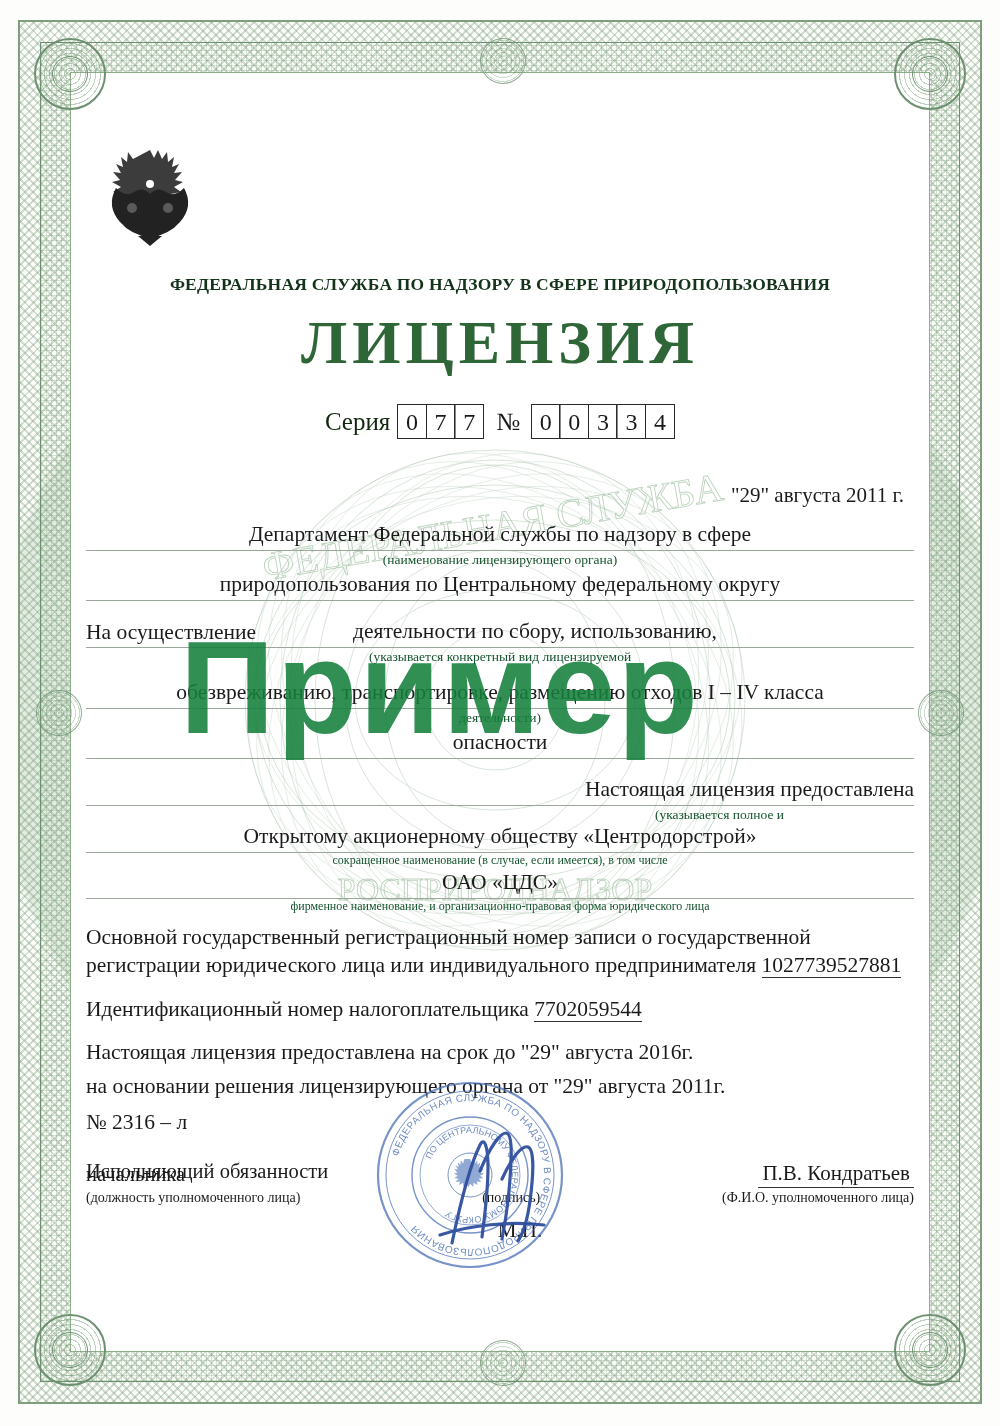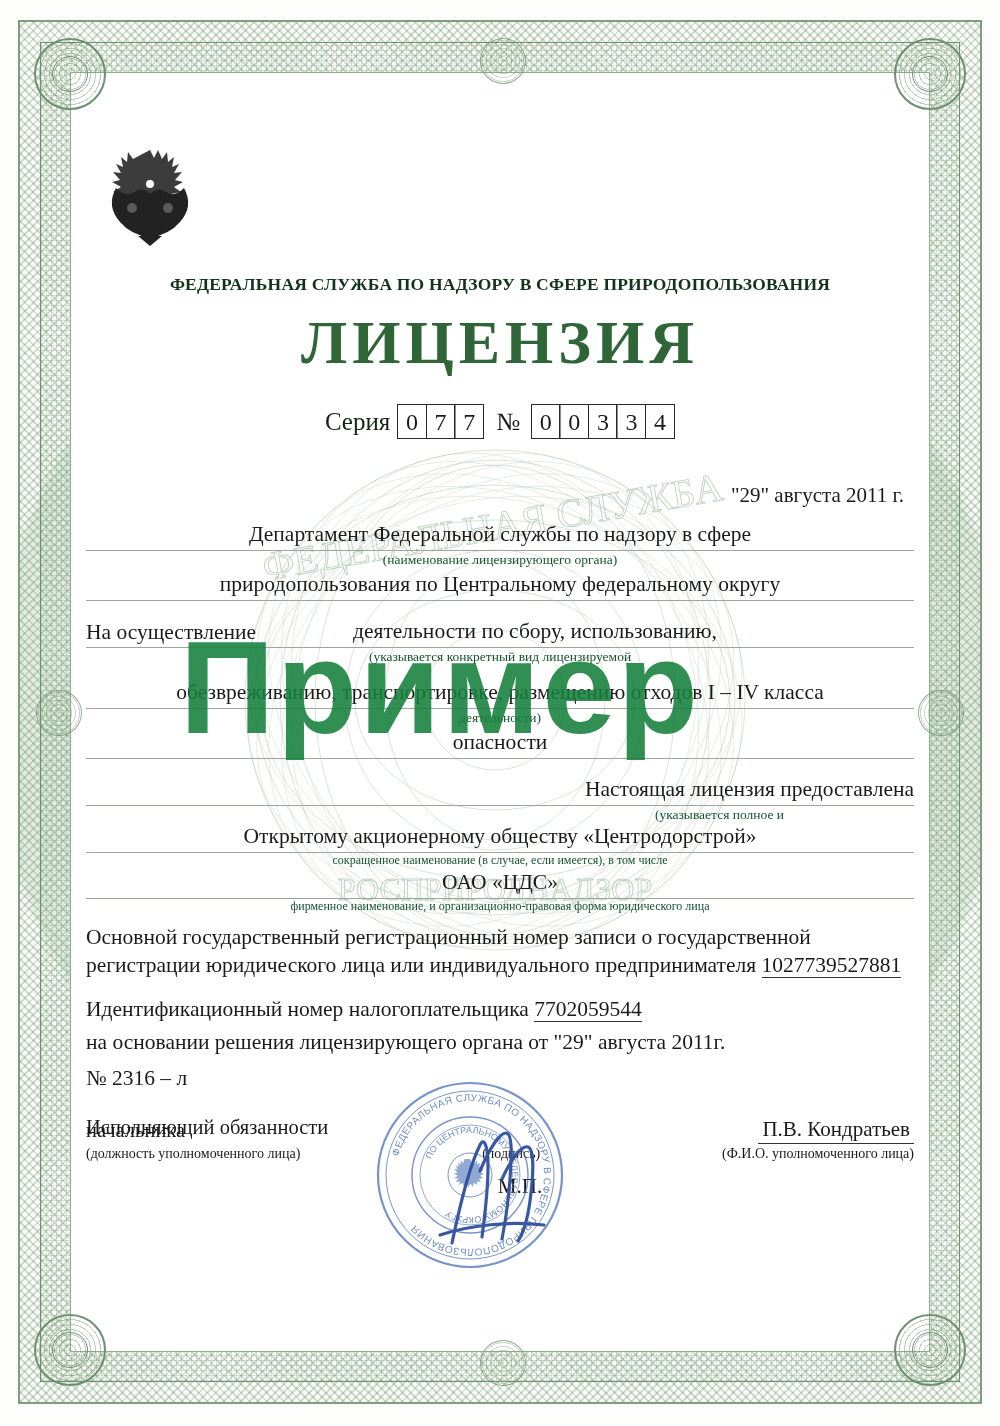--- a/index.html
+++ b/index.html
@@ -403,20 +403,21 @@
     <div class="para">
       <span>Основной государственный регистрационный номер записи о государственной регистрации юридического лица или индивидуального предпринимателя</span>
       <span class="underline-val">1027739527881</span>
     </div>
 
     <div class="para" style="margin-top:16px;">
       <span>Идентификационный номер налогоплательщика</span>
       <span class="underline-val">7702059544</span>
     </div>
 
+    <div class="para" style="margin-top:16px;">Настоящая лицензия предоставлена на срок до "29" августа 2016г.</div>
     <div class="para" style="margin-top:6px;">на основании решения лицензирующего органа от "29" августа 2011г.</div>
     <div class="para" style="margin-top:8px;">№  2316 – л</div>
 
     <div class="signature-block">
       <div class="sig-title">Исполняющий обязанности</div>
       <div class="sig-row">
         <div class="sig-title">начальника</div>
         <div class="sig-name">П.В. Кондратьев</div>
       </div>
       <div class="sig-captions">

